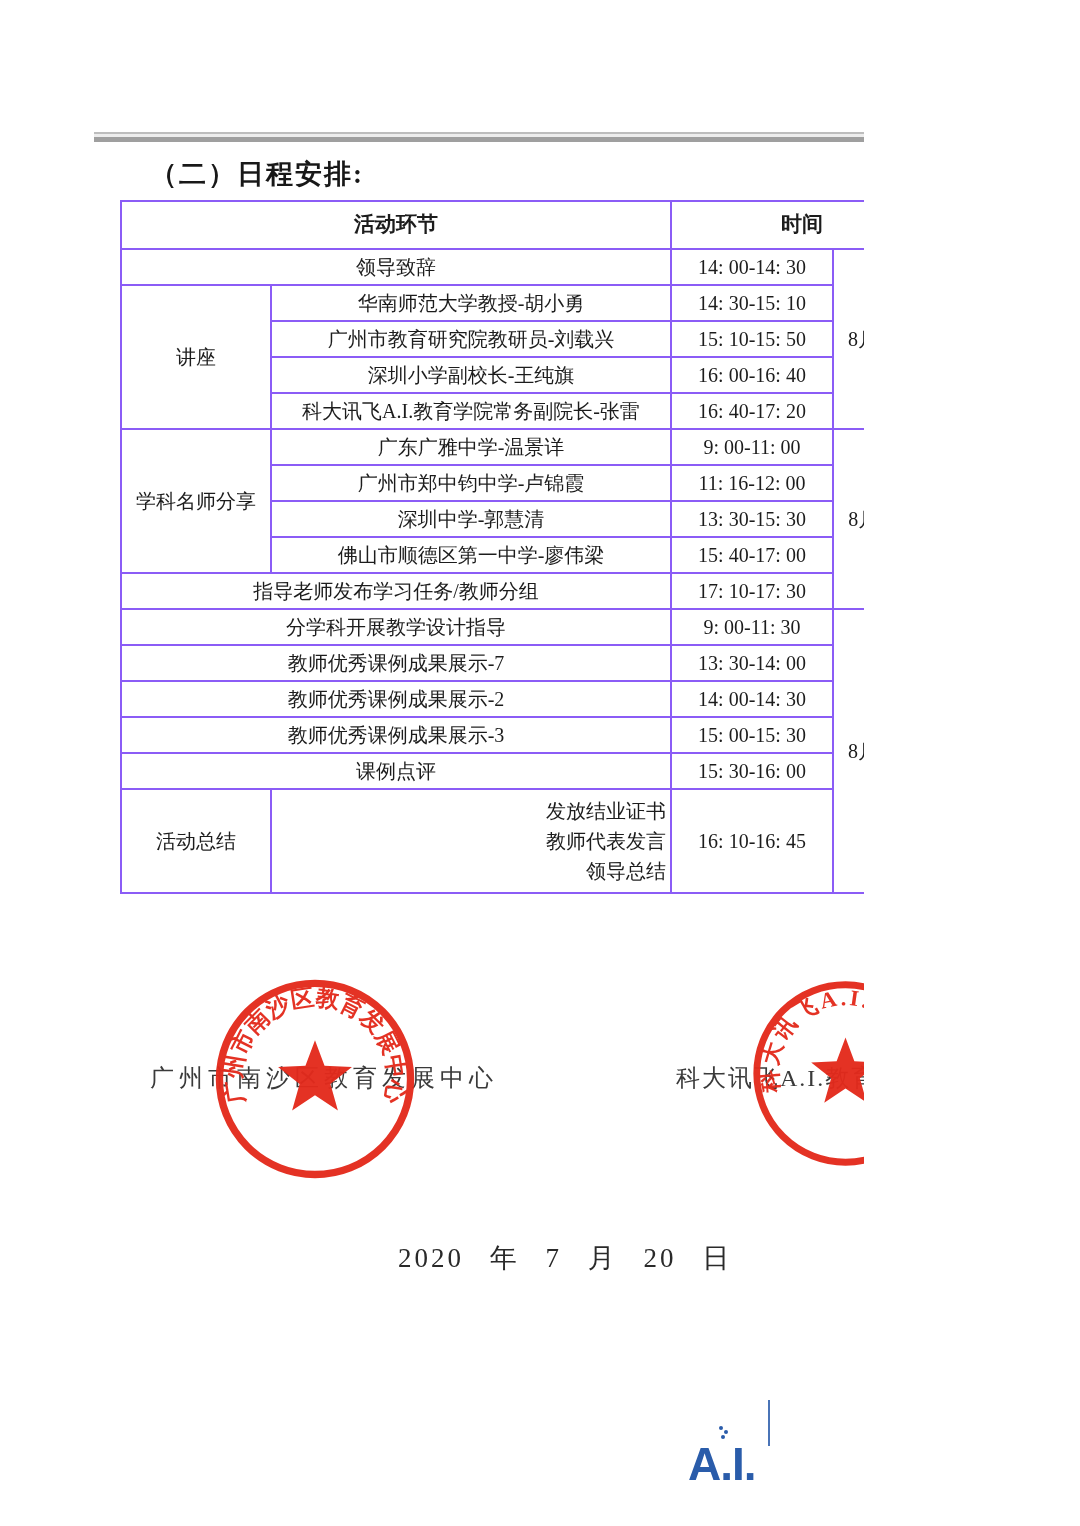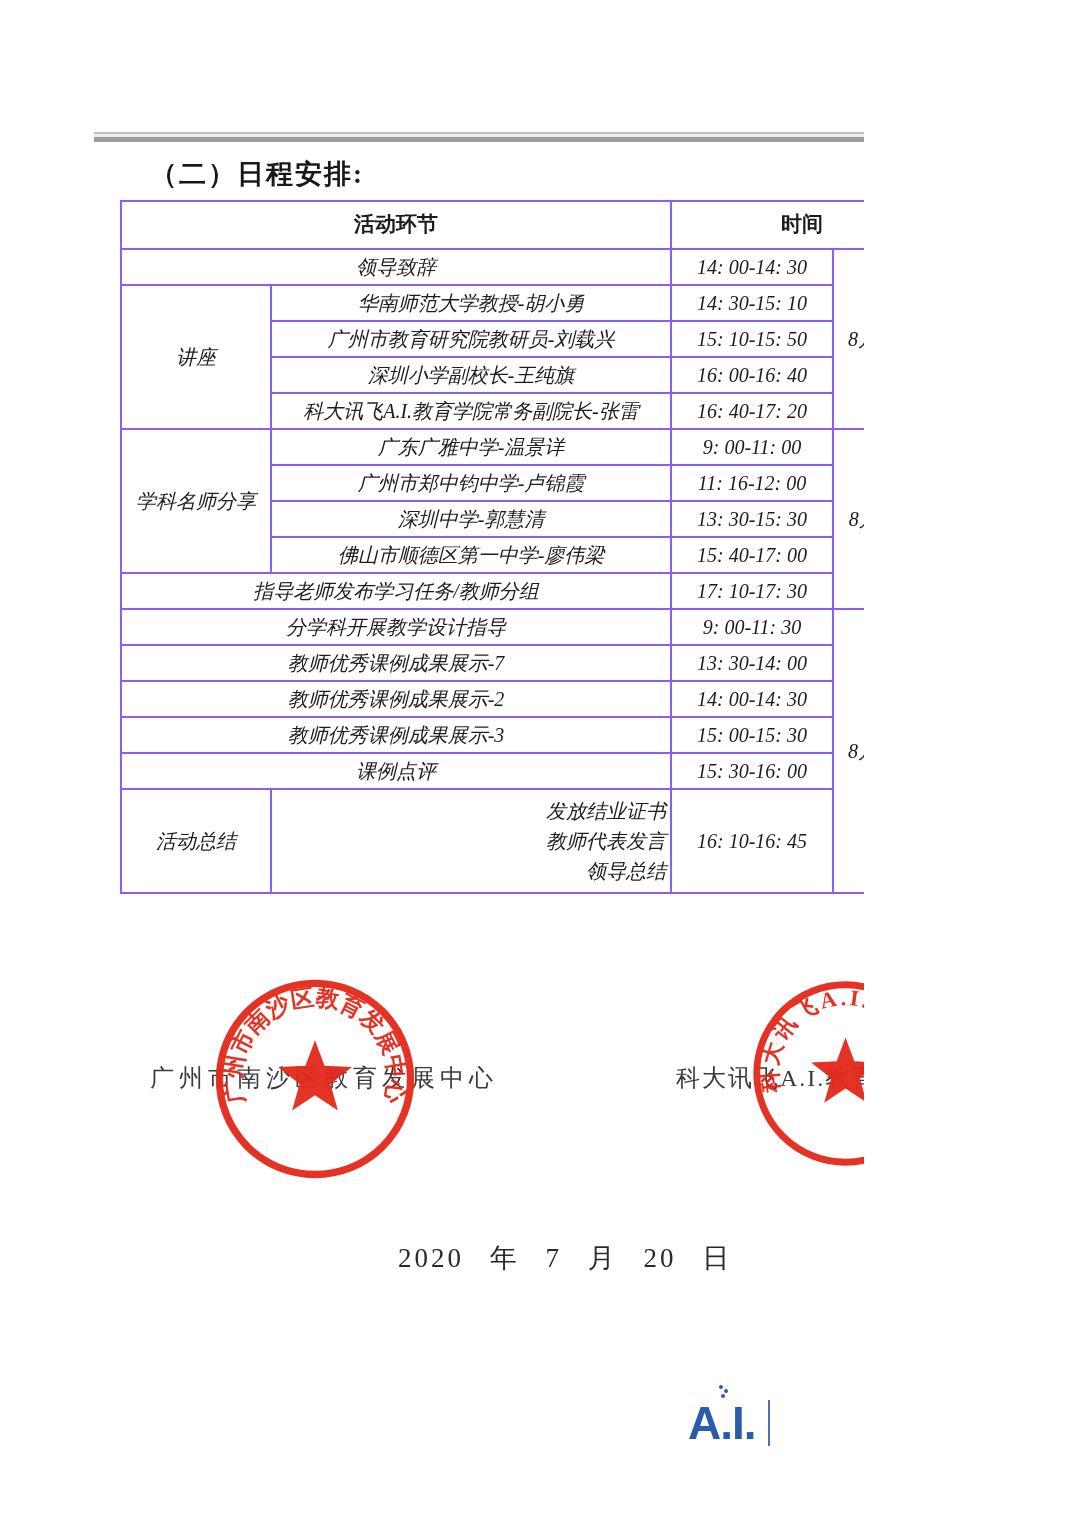--- a/index.html
+++ b/index.html
@@ -22,21 +22,21 @@
   table.schedule col.c-group{width:150px;}
   table.schedule col.c-activity{width:400px;}
   table.schedule col.c-time{width:162px;}
   table.schedule col.c-date{width:100px;}
   table.schedule th,table.schedule td{
     border:2px solid #8b5cf6;text-align:center;vertical-align:middle;
     font-size:20px;padding:2px 4px;line-height:1.3;color:#1c1c1c;
     overflow:hidden;white-space:nowrap;
   }
   table.schedule th{height:42px;font-size:21px;font-weight:bold;}
-  table.schedule td{height:30px;font-style:italic;}
+  table.schedule td{height:30px;}
   table.schedule td.multiline{white-space:normal;line-height:1.5;padding:6px 4px;text-align:right;}
   table.schedule td.multiline div{font-size:20px;}
   .org-name{
     position:absolute;top:1062px;font-size:24px;color:#3a3a3a;white-space:nowrap;
   }
   .org-left{left:150px;letter-spacing:5px;}
   .org-right{left:676px;letter-spacing:2px;}
   .stamp{position:absolute;opacity:.96;}
   .stamp-left{left:210px;top:974px;width:210px;height:210px;}
   .stamp-right{left:748px;top:976px;width:195px;height:195px;}
@@ -177,20 +177,20 @@
     <circle cx="100" cy="100" r="91" fill="none" stroke="#e32a1c" stroke-width="7"></circle>
     <polygon fill="#e32a1c" points="100,63 109.1,87.5 135.2,88.6 114.7,104.8 121.8,129.9 100,115.5 78.2,129.9 85.3,104.8 64.8,88.6 90.9,87.5"></polygon>
     <text fill="#e32a1c" font-size="23" font-weight="bold" letter-spacing="3" font-family="Liberation Serif, DejaVu Serif, serif" text-anchor="middle">
       <textPath href="#arcR" startOffset="50%">科大讯飞A.I.教育学院</textPath>
     </text>
   </svg>
 
   <div class="date-line">2020 年 7 月 20 日</div>
 
   <div class="footer-logo">
-    <div class="logo-mark" style="color:#2a5caa;">
+    <div class="logo-mark" style="color:#2a5caa;margin-top:41px;">
       <span>A.I.</span>
       <span class="logo-bubbles"></span>
     </div>
     <div class="logo-divider"></div>
   </div>
 
 </div>
 
 </body></html>

